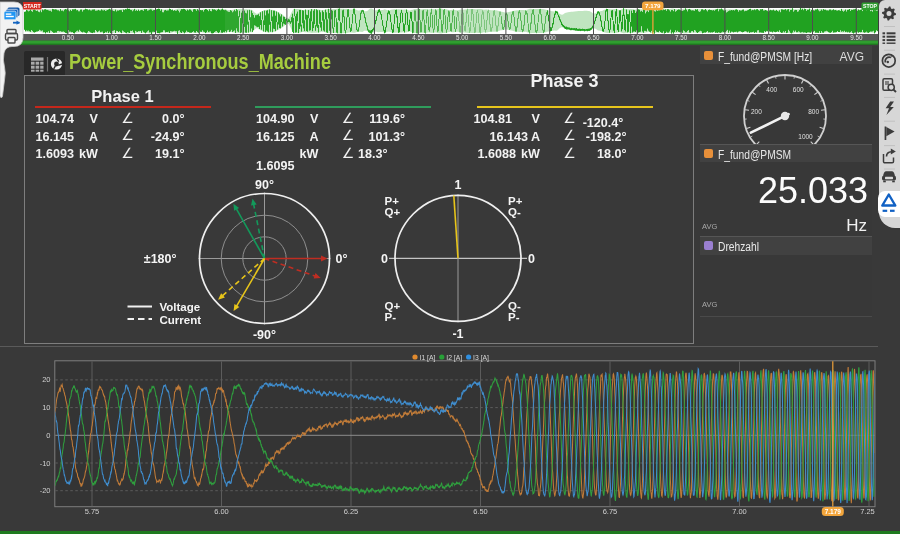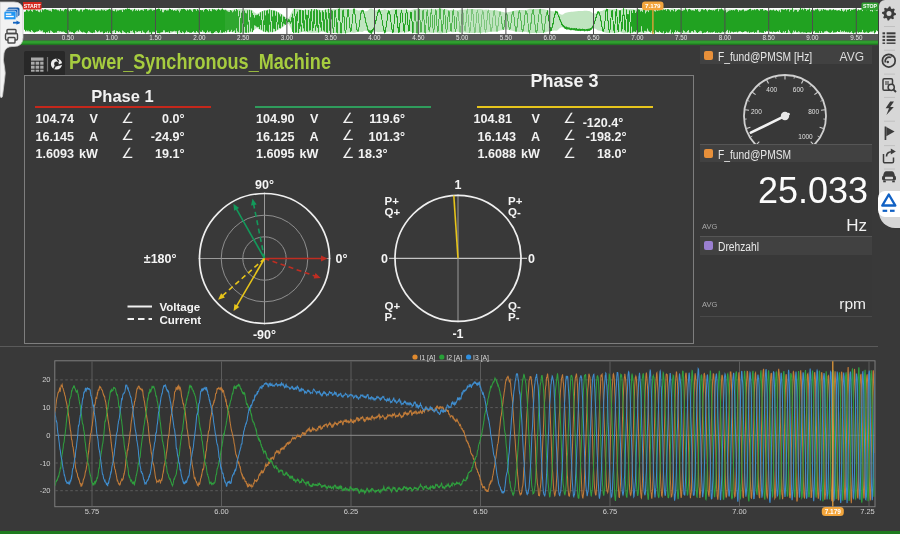--- a/index.html
+++ b/index.html
@@ -181,35 +181,35 @@
 <span style="position:absolute;left:92px;top:-1.5px;width:16px;text-align:center;font-weight:normal;font-size:14px">∠</span>
 <span style="position:absolute;left:110px;top:0;width:47px;text-align:right">119.6°</span>
 </div>
     <div style="position:absolute;left:248.0px;top:129.7px;width:190px;height:14px;font-size:12.6px;font-weight:bold;color:#f2f2f2;line-height:14px">
 <span style="position:absolute;left:0;top:0;width:46.5px;text-align:right">16.125</span>
 <span style="position:absolute;left:46.5px;top:0;width:24px;text-align:right">A</span>
 <span style="position:absolute;left:92px;top:-1.5px;width:16px;text-align:center;font-weight:normal;font-size:14px">∠</span>
 <span style="position:absolute;left:110px;top:0;width:47px;text-align:right">101.3°</span>
 </div>
     <div style="position:absolute;left:248.0px;top:147.0px;width:190px;height:14px;font-size:12.6px;font-weight:bold;color:#f2f2f2;line-height:14px">
-<span style="position:absolute;left:0;top:0;width:46.5px;text-align:right">1.6095</span>
+<span style="position:absolute;left:0;top:12px;width:46.5px;text-align:right">1.6095</span>
 <span style="position:absolute;left:46.5px;top:0;width:24px;text-align:right">kW</span>
 <span style="position:absolute;left:92px;top:-1.5px;width:16px;text-align:center;font-weight:normal;font-size:14px">∠</span>
 <span style="position:absolute;left:110px;top:0;width:47px;text-align:left">18.3°</span>
 </div>
     <div style="position:absolute;left:476.5px;top:71px;width:176px;text-align:center;font-size:18px;font-weight:bold;color:#f2f2f2">Phase 3</div>
     <div style="position:absolute;left:476.5px;top:105.6px;width:176px;height:2.4px;background:#e7c51c"></div>
     <div style="position:absolute;left:469.5px;top:112.4px;width:190px;height:14px;font-size:12.6px;font-weight:bold;color:#f2f2f2;line-height:14px">
 <span style="position:absolute;left:0;top:0;width:46.5px;text-align:center">104.81</span>
 <span style="position:absolute;left:46.5px;top:0;width:24px;text-align:right">V</span>
 <span style="position:absolute;left:92px;top:-1.5px;width:16px;text-align:center;font-weight:normal;font-size:14px">∠</span>
 <span style="position:absolute;left:110px;top:4px;width:47px;text-align:center">-120.4°</span>
 </div>
     <div style="position:absolute;left:469.5px;top:129.7px;width:190px;height:14px;font-size:12.6px;font-weight:bold;color:#f2f2f2;line-height:14px">
-<span style="position:absolute;left:0;top:0;width:46.5px;text-align:right">16.143</span>
+<span style="position:absolute;left:12px;top:0;width:46.5px;text-align:right">16.143</span>
 <span style="position:absolute;left:46.5px;top:0;width:24px;text-align:right">A</span>
 <span style="position:absolute;left:92px;top:-1.5px;width:16px;text-align:center;font-weight:normal;font-size:14px">∠</span>
 <span style="position:absolute;left:110px;top:0;width:47px;text-align:right">-198.2°</span>
 </div>
     <div style="position:absolute;left:469.5px;top:147.0px;width:190px;height:14px;font-size:12.6px;font-weight:bold;color:#f2f2f2;line-height:14px">
 <span style="position:absolute;left:0;top:0;width:46.5px;text-align:right">1.6088</span>
 <span style="position:absolute;left:46.5px;top:0;width:24px;text-align:right">kW</span>
 <span style="position:absolute;left:92px;top:-1.5px;width:16px;text-align:center;font-weight:normal;font-size:14px">∠</span>
 <span style="position:absolute;left:110px;top:0;width:47px;text-align:right">18.0°</span>
 </div>
@@ -256,21 +256,20 @@
 <div style="position:absolute;left:700px;top:144.5px;width:172px;height:17.5px;background:#414141"></div>
 <div style="position:absolute;left:703.5px;top:148.5px;width:9px;height:9px;border-radius:2px;background:#e8903a"></div>
 <div style="position:absolute;left:717.5px;top:147.5px;font-size:12.5px;color:#e8e8e8;transform:scaleX(0.82);transform-origin:0 0">F_fund@PMSM</div>
 <div style="position:absolute;left:705px;top:170px;width:163px;text-align:right;font-size:36px;color:#fcfcfc">25.033</div>
 <div style="position:absolute;left:705px;top:216px;width:162px;text-align:right;font-size:17px;color:#f0f0f0">Hz</div>
 <div style="position:absolute;left:702px;top:222px;font-size:7.5px;color:#a8a8a8">AVG</div>
 <div style="position:absolute;left:700px;top:236px;width:172px;height:1px;background:#565656"></div>
 <div style="position:absolute;left:700px;top:237px;width:172px;height:17.5px;background:#414141"></div>
 <div style="position:absolute;left:703.5px;top:240.5px;width:9px;height:9px;border-radius:2px;background:#9a7fd1"></div>
 <div style="position:absolute;left:717.5px;top:239.5px;font-size:12.5px;color:#e8e8e8;transform:scaleX(0.82);transform-origin:0 0">Drehzahl</div>
-<div style="position:absolute;left:705px;top:295px;width:161px;text-align:right;font-size:15.5px;color:#f0f0f0">rpm</div>
 <div style="position:absolute;left:702px;top:300px;font-size:7.5px;color:#a8a8a8">AVG</div>
 <div style="position:absolute;left:700px;top:315.5px;width:172px;height:1px;background:#4a4a4a"></div>
 
 <svg width="900" height="190" viewBox="0 344 900 190" style="position:absolute;left:0;top:344px" font-family="Liberation Sans,sans-serif">
  <line x1="0" y1="346.5" x2="878" y2="346.5" stroke="#5a5a5a"></line>
  <rect x="54.8" y="360.8" width="820.2" height="145.9" fill="#343434" stroke="#7e7e7e"></rect>
  <line x1="92.0" y1="361.3" x2="92.0" y2="506.2" stroke="#5c5c5c"></line>
       <line x1="221.5" y1="361.3" x2="221.5" y2="506.2" stroke="#5c5c5c"></line>
       <line x1="351.0" y1="361.3" x2="351.0" y2="506.2" stroke="#5c5c5c"></line>
       <line x1="480.5" y1="361.3" x2="480.5" y2="506.2" stroke="#5c5c5c"></line>

